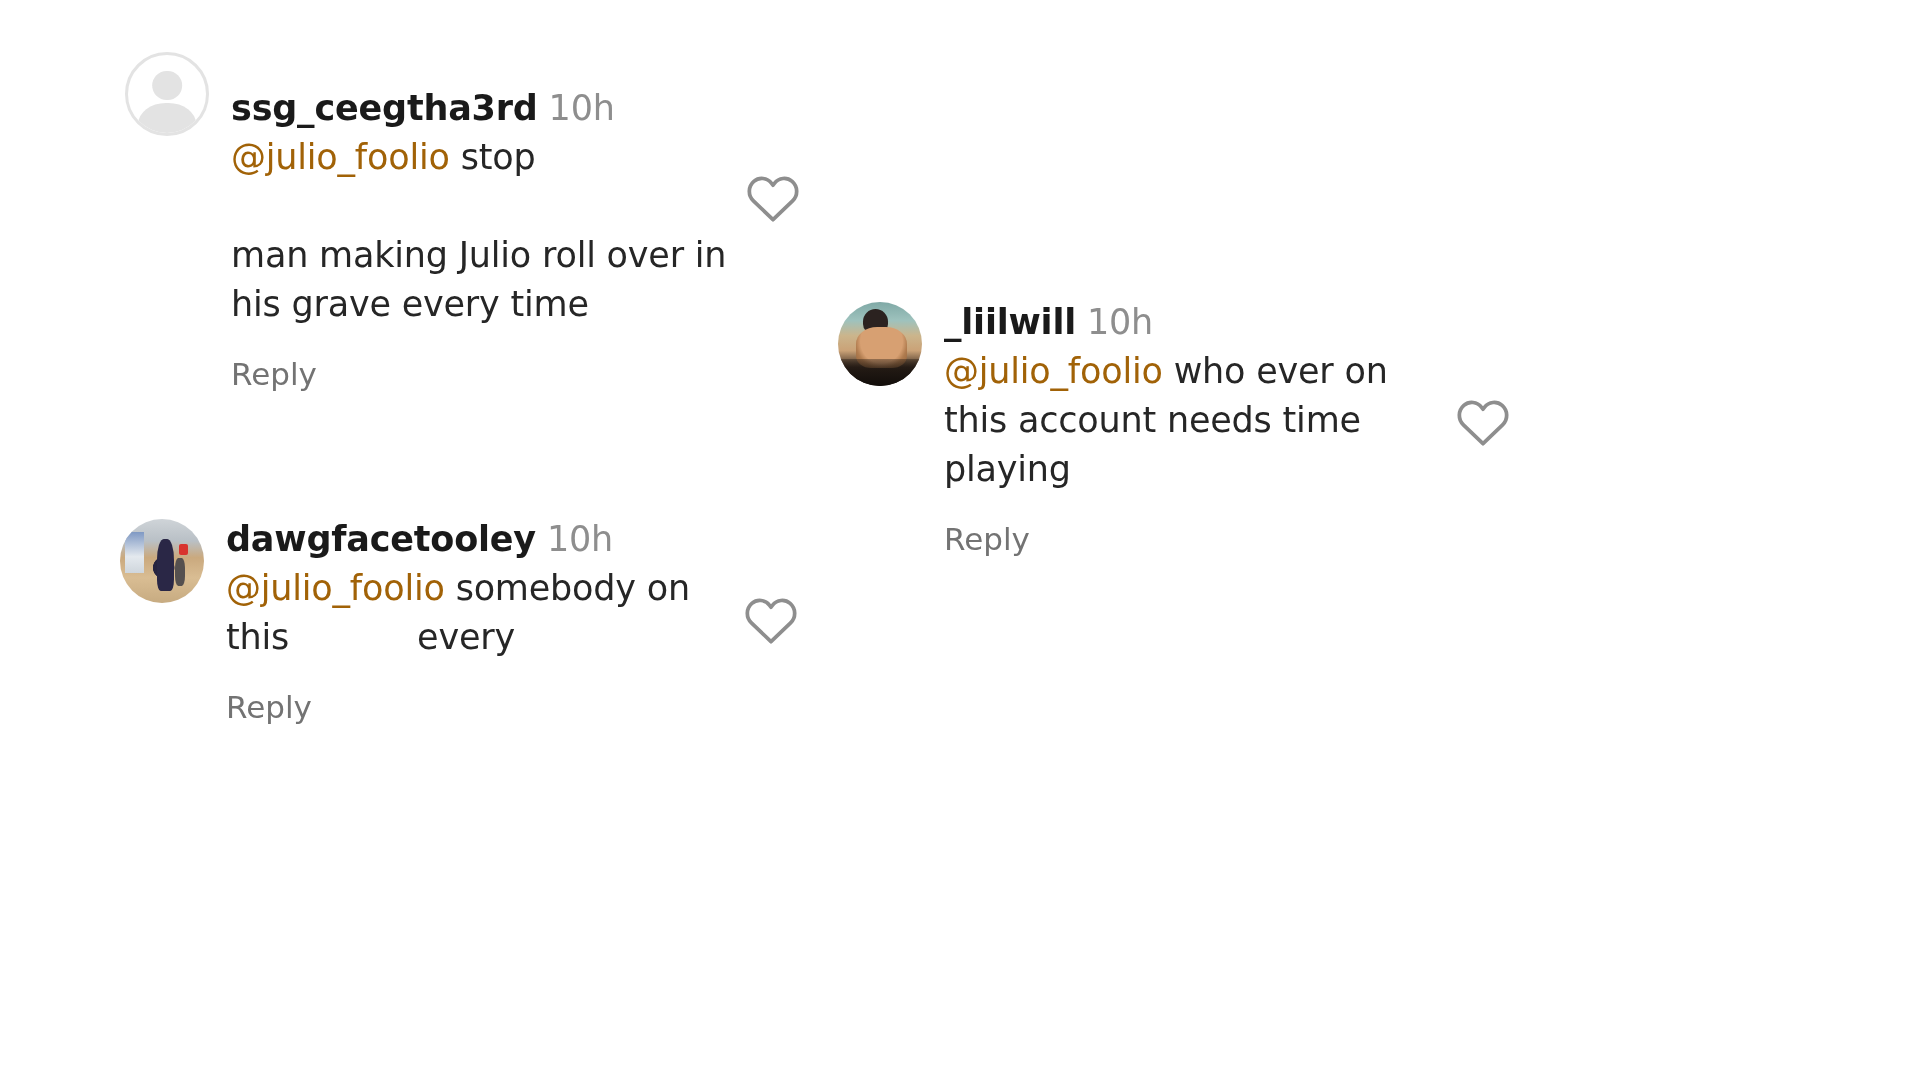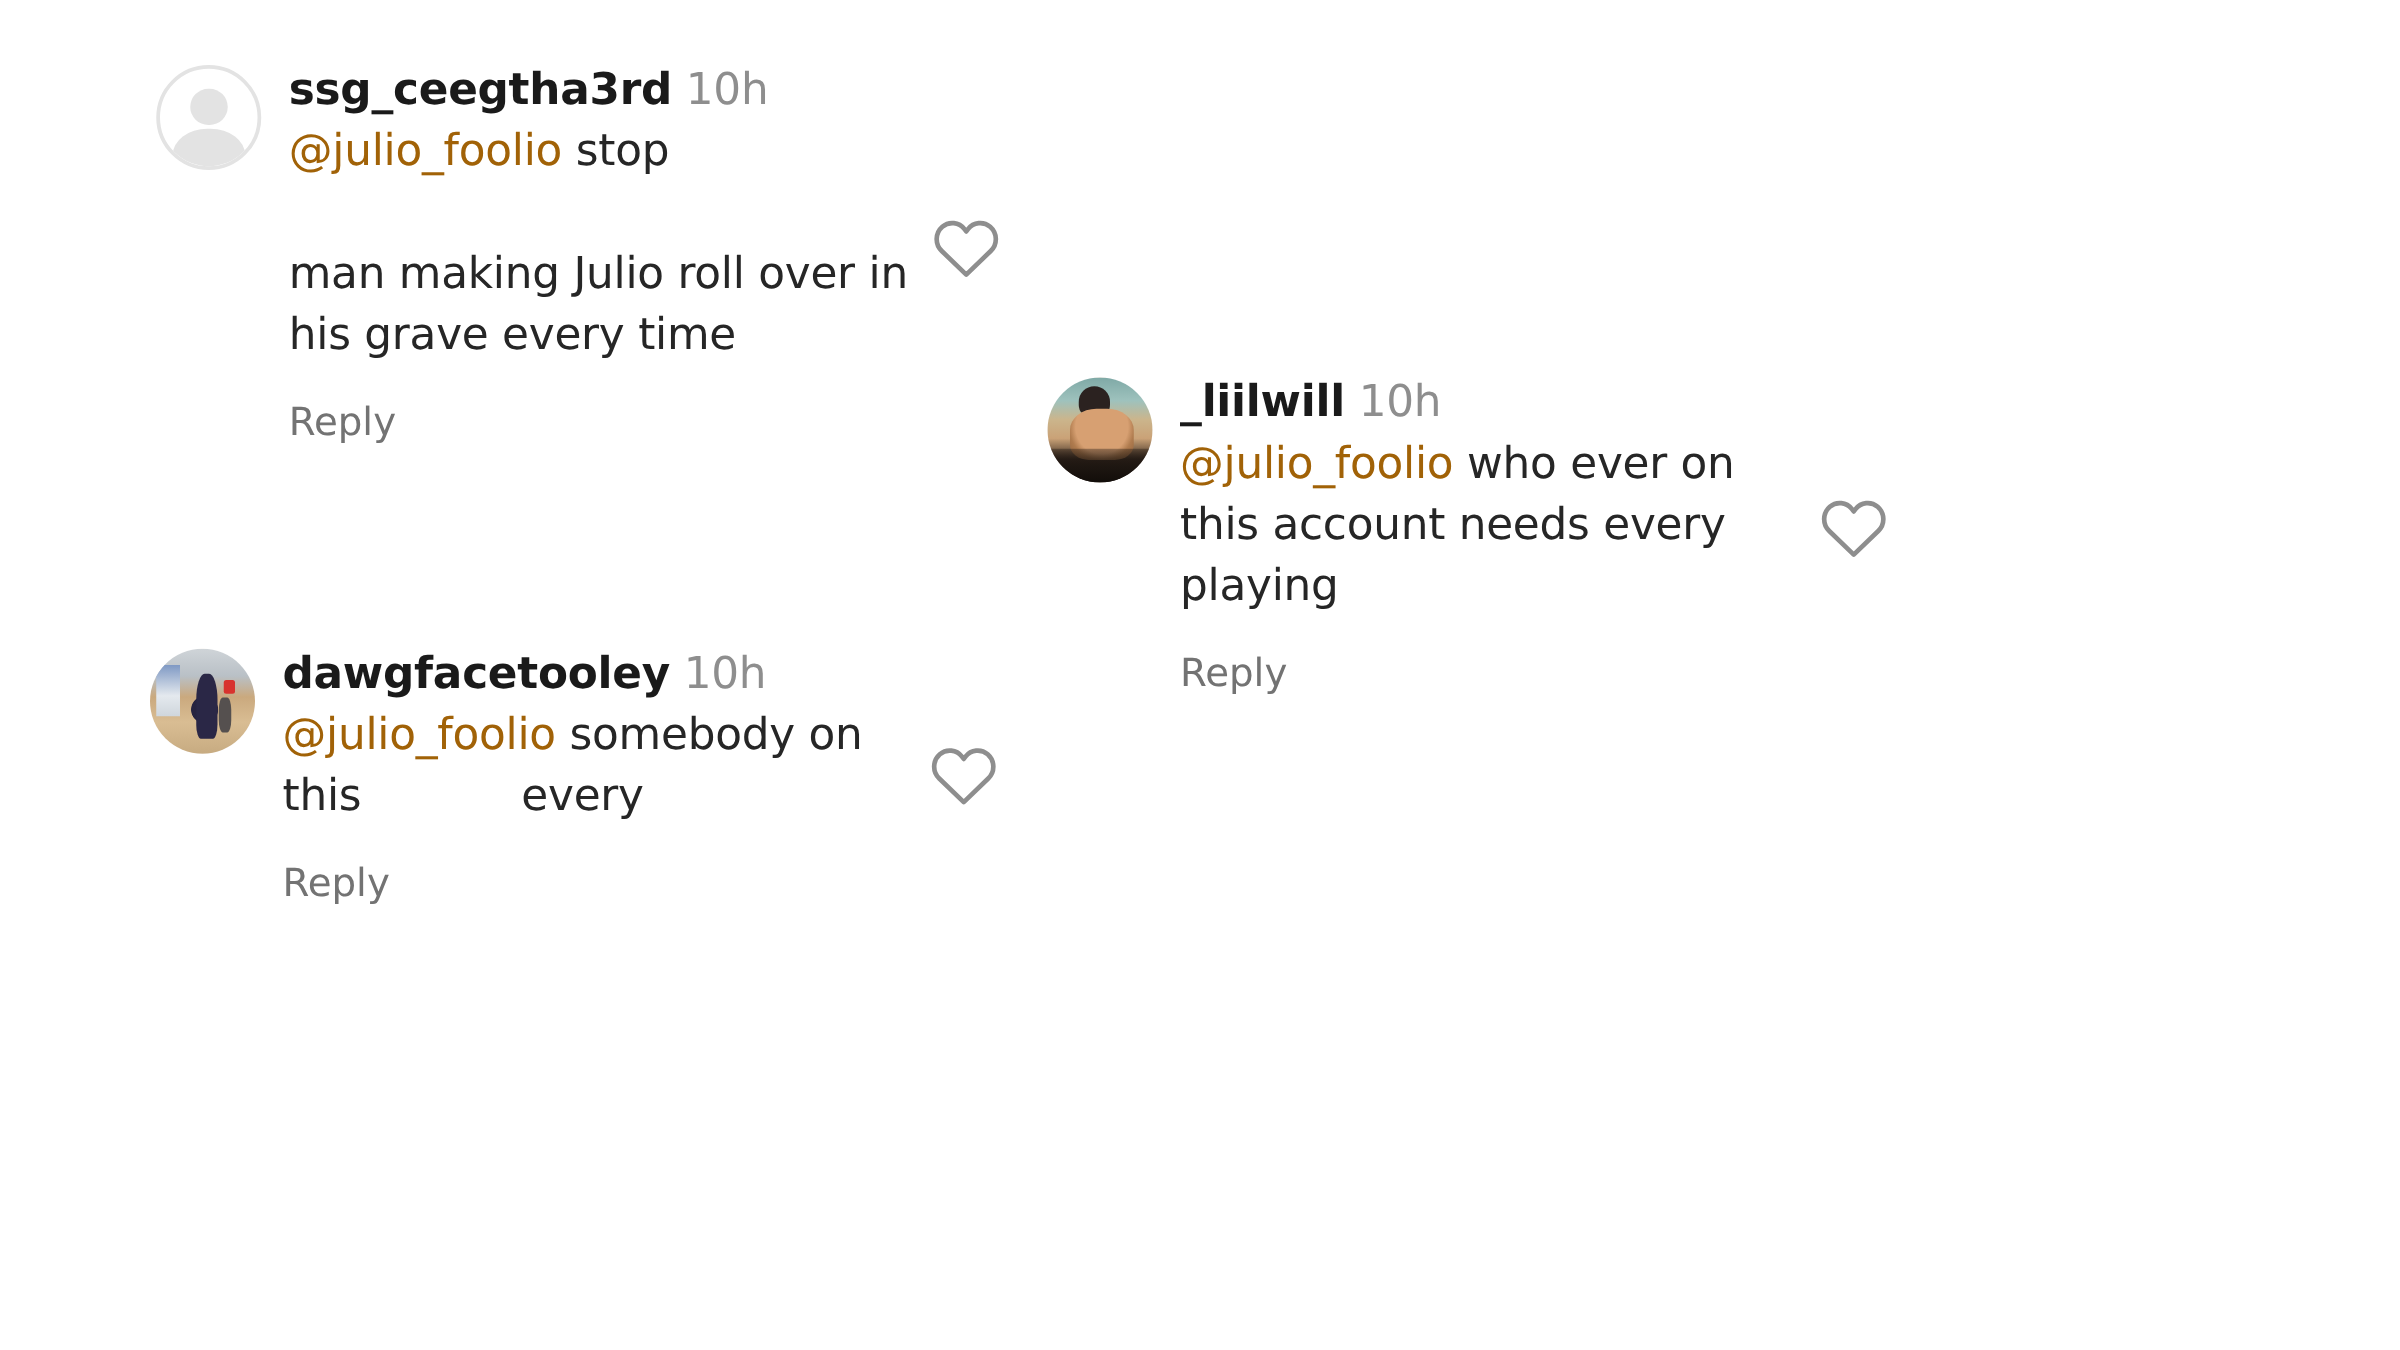--- a/index.html
+++ b/index.html
@@ -179,21 +179,21 @@
 </head>
 <body>
 
 <div class="screen">
 
   <div class="comment" style="left:125px; top:48px; width:760px;">
     <div class="avatar default-av" style="width:84px; height:84px; margin-right:22px; margin-top:4px;">
       <span class="head"></span>
       <span class="body"></span>
     </div>
-    <div class="body-col" style="width:640px;">
+    <div class="body-col" style="width:640px;margin-top:36px;">
       <div class="text-block" style="font-size:35px; line-height:49px; letter-spacing:-0.2px;">
         <span class="uname">ssg_ceegtha3rd</span><span>&nbsp;</span><span class="time">10h</span><br>
         <span class="mention">@julio_foolio</span><span>&nbsp;</span><span>stop</span><br>
         <br>
         <span>man making Julio roll over in</span><br>
         <span>his grave every time</span>
       </div>
       <div class="reply" style="font-size:31px; line-height:40px; margin-top:25px;">Reply</div>
     </div>
   </div>
@@ -230,21 +230,21 @@
   <div class="comment" style="left:838px; top:298px; width:760px;">
     <div class="avatar photo-liilwill" style="width:84px; height:84px; margin-right:22px; margin-top:4px;">
       <span class="hair"></span>
       <span class="torso"></span>
       <span class="dark"></span>
     </div>
     <div class="body-col" style="width:640px;">
       <div class="text-block" style="font-size:35px; line-height:49px; letter-spacing:-0.2px;">
         <span class="uname">_liilwill</span><span>&nbsp;</span><span class="time">10h</span><br>
         <span class="mention">@julio_foolio</span><span>&nbsp;</span><span>who ever on</span><br>
-        <span>this account needs every</span><br>
+        <span>this account needs time</span><br>
         <span>playing</span>
       </div>
       <div class="reply" style="font-size:31px; line-height:40px; margin-top:25px;">Reply</div>
     </div>
   </div>
 
   <div class="heart" style="left:1455px; top:396px; width:56px; height:52px;">
     <svg width="56" height="52" viewBox="0 0 24 22" fill="none" aria-hidden="true">
       <path d="M12 20.3 3.6 12.2C1.2 9.9 1.3 6.1 3.8 3.9c2.3-2 5.7-1.6 7.6.8l.6.8.6-.8c1.9-2.4 5.3-2.8 7.6-.8 2.5 2.2 2.6 6 .2 8.3L12 20.3z" stroke="#8e8e8e" stroke-width="1.6" stroke-linejoin="round" fill="none"></path>
     </svg>

